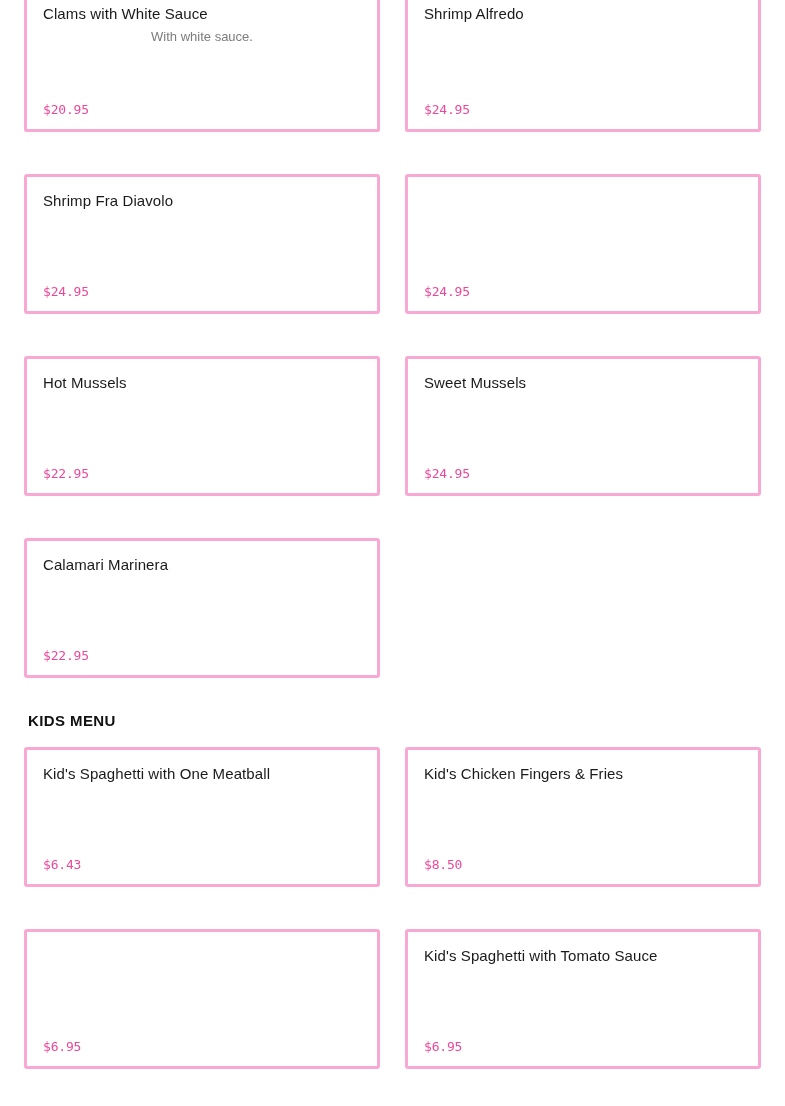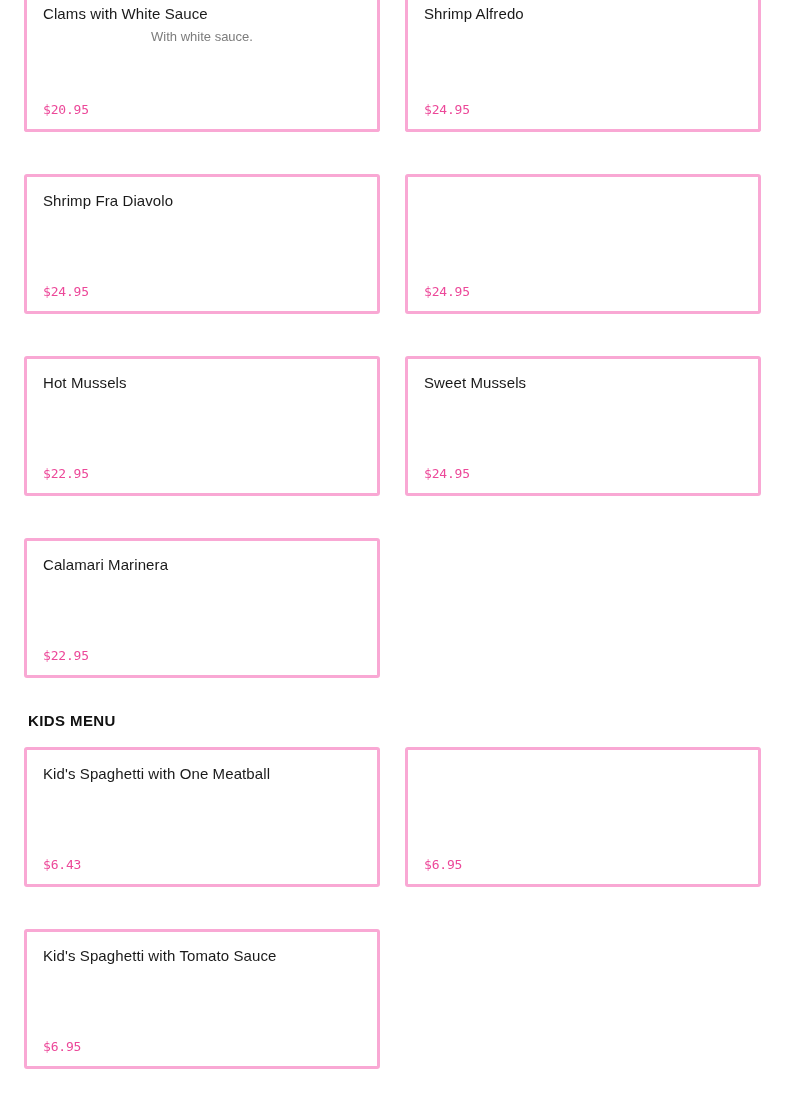--- a/index.html
+++ b/index.html
@@ -140,20 +140,25 @@
   </div>
 
   <h2 class="section-heading">KIDS MENU</h2>
 
   <div class="grid">
     <div class="card">
       <div class="card-title">Kid's Spaghetti with One Meatball</div>
       <div class="card-desc"></div>
       <div class="card-price">$6.43</div>
     </div>
+    <div class="card">
+      <div class="card-title">Kid's Chicken Fingers &amp; Fries</div>
+      <div class="card-desc"></div>
+      <div class="card-price">$8.50</div>
+    </div>
 
     <div class="card">
       <div class="card-desc"></div>
       <div class="card-price">$6.95</div>
     </div>
     <div class="card">
       <div class="card-title">Kid's Spaghetti with Tomato Sauce</div>
       <div class="card-desc"></div>
       <div class="card-price">$6.95</div>
     </div>

